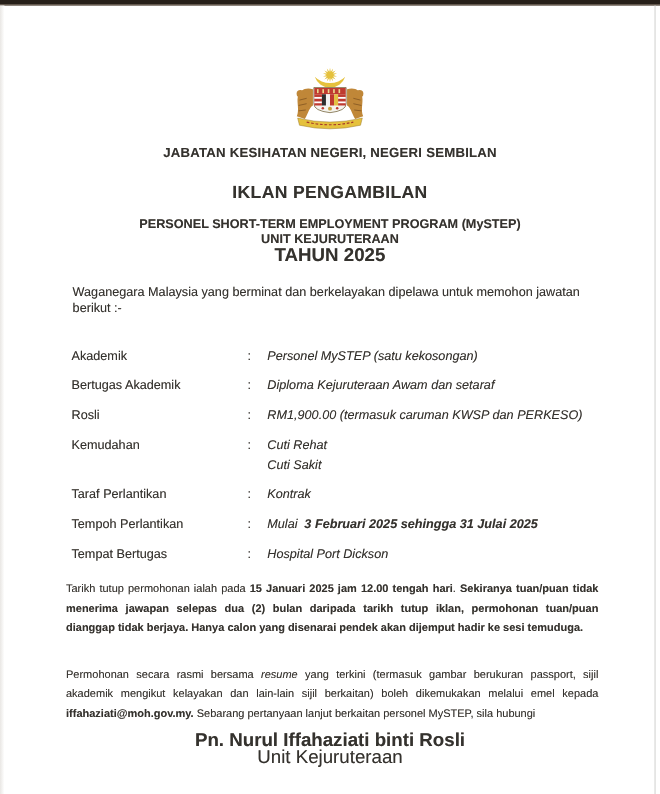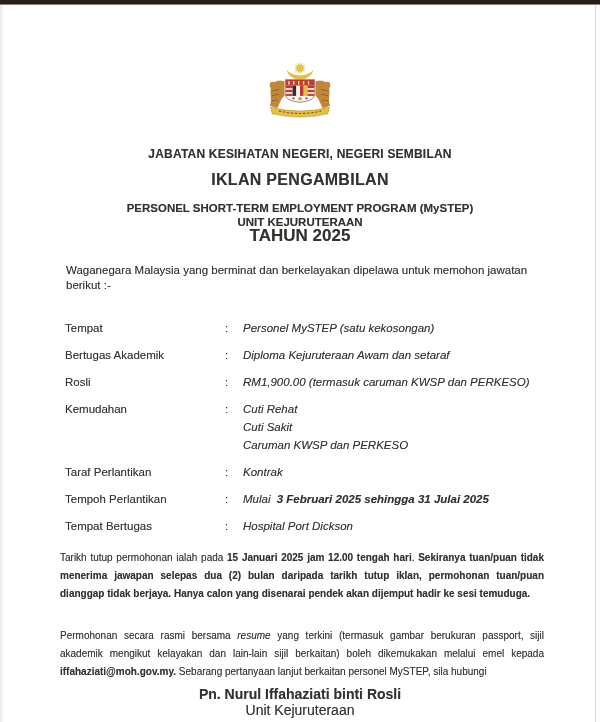--- a/index.html
+++ b/index.html
@@ -9,43 +9,43 @@
     color:#34322e;
     -webkit-font-smoothing:antialiased;
   }
   .scan-edge-top{position:absolute;top:0;left:0;width:600px;height:4px;background:#261f19;border-bottom:1px solid #8a7d71;}
   .scan-edge-left{position:absolute;top:5px;left:0;bottom:0;width:4px;background:linear-gradient(90deg,#e9e7e4,#ffffff);}
   .scan-edge-right{position:absolute;top:5px;right:4px;bottom:0;width:1px;background:#d4d4d2;}
   .page{position:relative;padding-top:4px;text-shadow:0 0 .5px rgba(70,60,50,.45);}
 
   .crest-wrap{margin-top:56px;text-align:center;line-height:0;}
   .hdr{text-align:center;font-weight:bold;}
-  .dept{margin-top:25px;font-size:12px;line-height:14px;letter-spacing:.2px;}
-  .title{margin-top:9px;font-size:16px;line-height:19px;letter-spacing:.3px;text-align:center;}
+  .dept{margin-top:10px;font-size:12px;line-height:14px;letter-spacing:.2px;}
+  .title{margin-top:20px;font-size:16px;line-height:19px;letter-spacing:.3px;text-align:center;}
   .program{margin-top:12px;font-size:11.5px;line-height:14px;}
   .unit{font-size:11.5px;line-height:14px;}
   .year{font-size:17px;line-height:14px;text-align:center;}
 
   .intro{margin-top:20px;padding:0 54px 0 66px;font-size:11.5px;line-height:15px;}
 
   .details{margin-top:26px;padding-left:65px;padding-right:40px;font-size:11.5px;}
   .row{display:flex;align-items:flex-start;line-height:18px;margin-bottom:9px;}
   .lbl{width:160px;flex:0 0 160px;}
   .col{width:18px;flex:0 0 18px;}
   .val{flex:1;font-style:italic;}
   .vline{display:block;}
   .pfx{margin-right:3px;}
 
   .para{margin:0;padding:0 56px 0 60px;font-size:10px;line-height:18px;text-align:justify;}
   .para1{margin-top:14px;}
   .para2{margin-top:24px;}
   .b{font-weight:bold;}
   .i{font-style:italic;}
 
-  .contact{margin-top:6px;text-align:center;font-size:14px;line-height:15.5px;}
+  .contact{margin-top:6px;text-align:center;font-size:17px;line-height:15.5px;}
   .contact .name{font-weight:bold;}
 </style>
 </head>
 <body>
 
 <div class="scan-edge-top"></div>
 <div class="scan-edge-left"></div>
 <div class="scan-edge-right"></div>
 
 <div class="page">
@@ -94,41 +94,40 @@
   <div class="hdr dept">JABATAN KESIHATAN NEGERI, NEGERI SEMBILAN</div>
   <div class="hdr title">IKLAN PENGAMBILAN</div>
   <div class="hdr program">PERSONEL SHORT-TERM EMPLOYMENT PROGRAM (MySTEP)</div>
   <div class="hdr unit">UNIT KEJURUTERAAN</div>
   <div class="hdr year">TAHUN 2025</div>
 
   <div class="intro">Waganegara Malaysia yang berminat dan berkelayakan dipelawa untuk memohon jawatan berikut :-</div>
 
   <div class="details">
     <div class="row">
-      <span class="lbl">Tempat</span>
+      <span class="lbl">Akademik</span>
         <span class="col">:</span>
         <span class="val">Personel MySTEP (satu kekosongan)</span>
     </div>
     <div class="row">
       <span class="lbl">Bertugas Akademik</span>
         <span class="col">:</span>
         <span class="val">Diploma Kejuruteraan Awam dan setaraf</span>
     </div>
     <div class="row">
       <span class="lbl">Rosli</span>
         <span class="col">:</span>
         <span class="val">RM1,900.00 (termasuk caruman KWSP dan PERKESO)</span>
     </div>
     <div class="row">
       <span class="lbl">Kemudahan</span>
         <span class="col">:</span>
         <span class="val">
           <span class="vline">Cuti Rehat</span>
           <span class="vline">Cuti Sakit</span>
-          <span class="vline">Caruman KWSP dan PERKESO</span>
         </span>
     </div>
     <div class="row">
       <span class="lbl">Taraf Perlantikan</span>
         <span class="col">:</span>
         <span class="val">Kontrak</span>
     </div>
     <div class="row">
       <span class="lbl">Tempoh Perlantikan</span>
         <span class="col">:</span>

